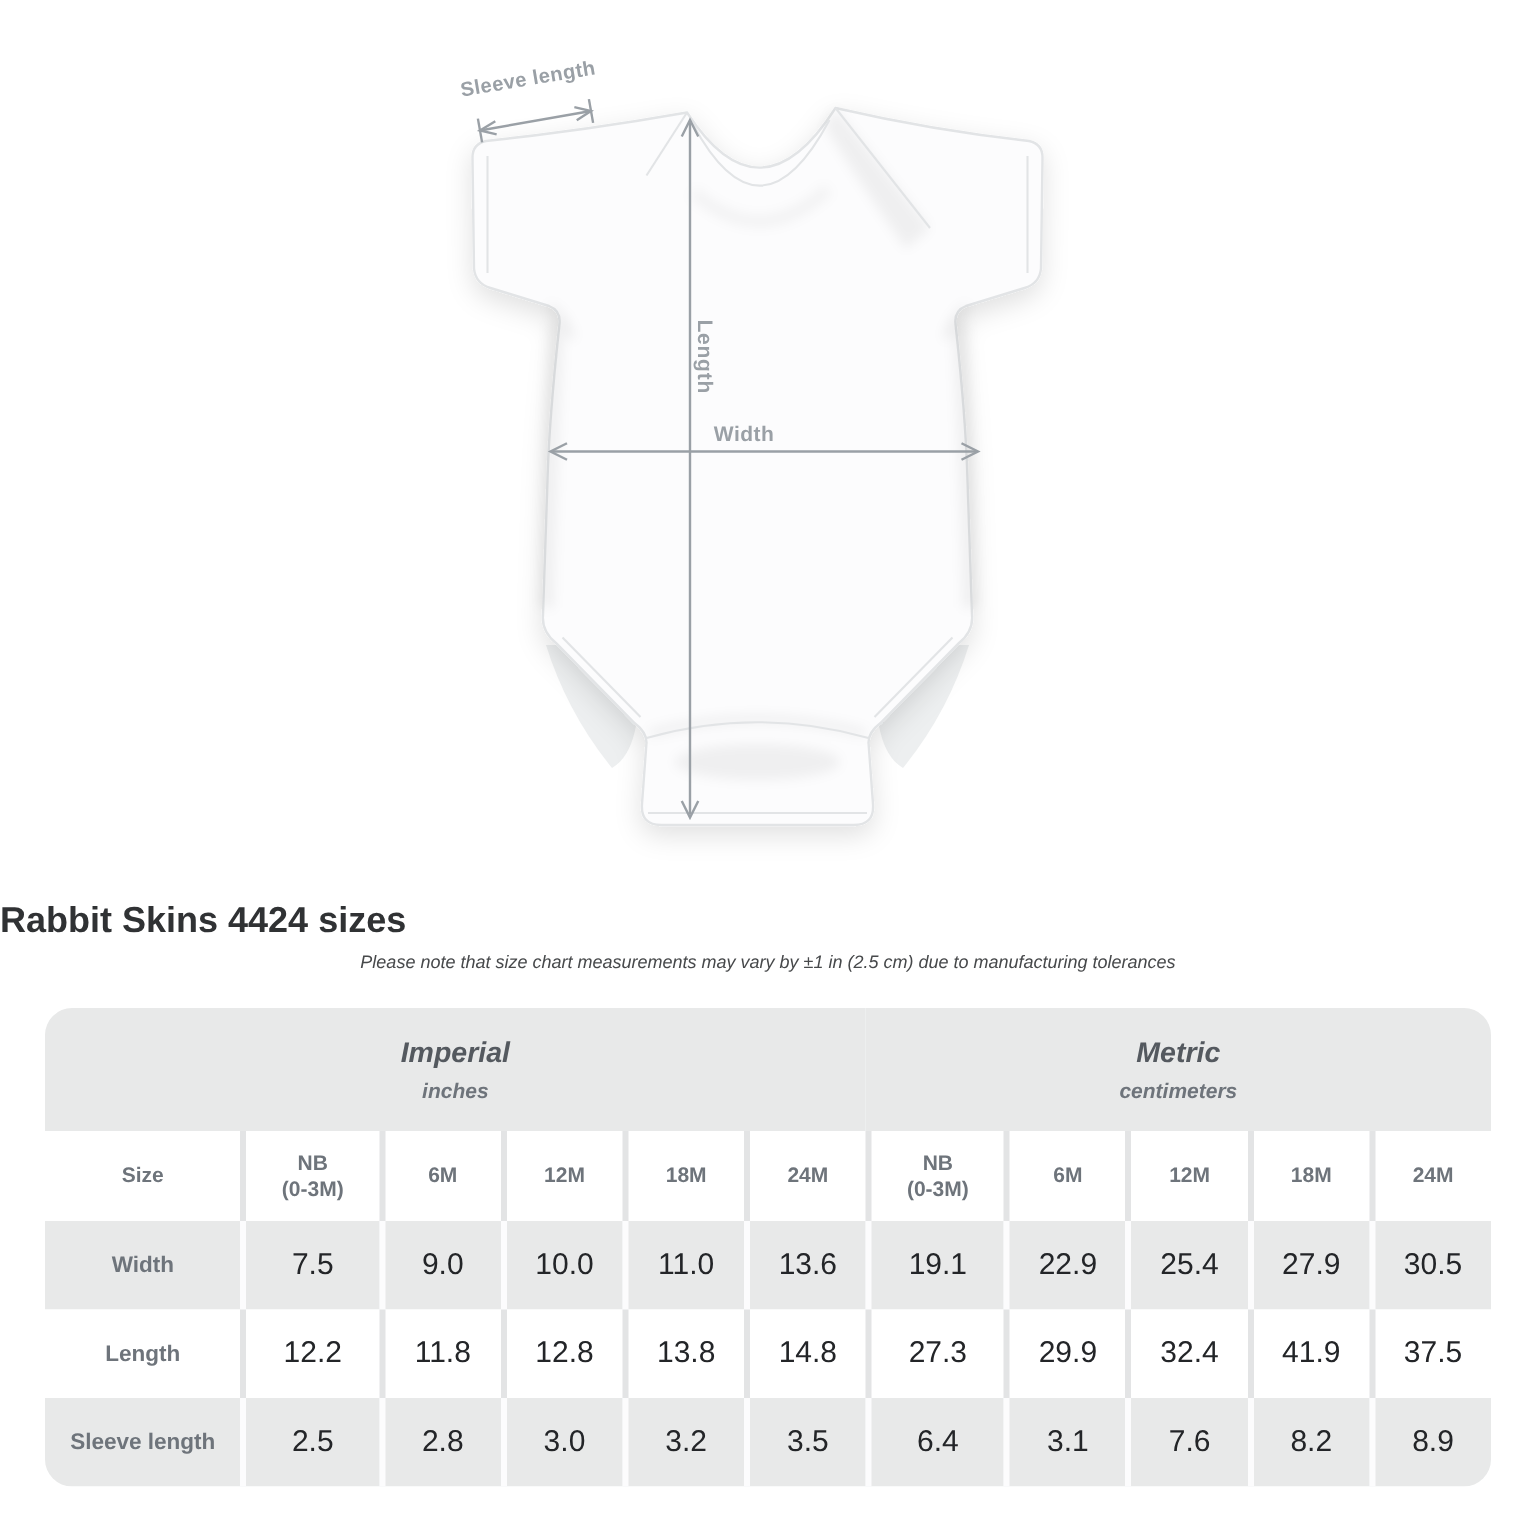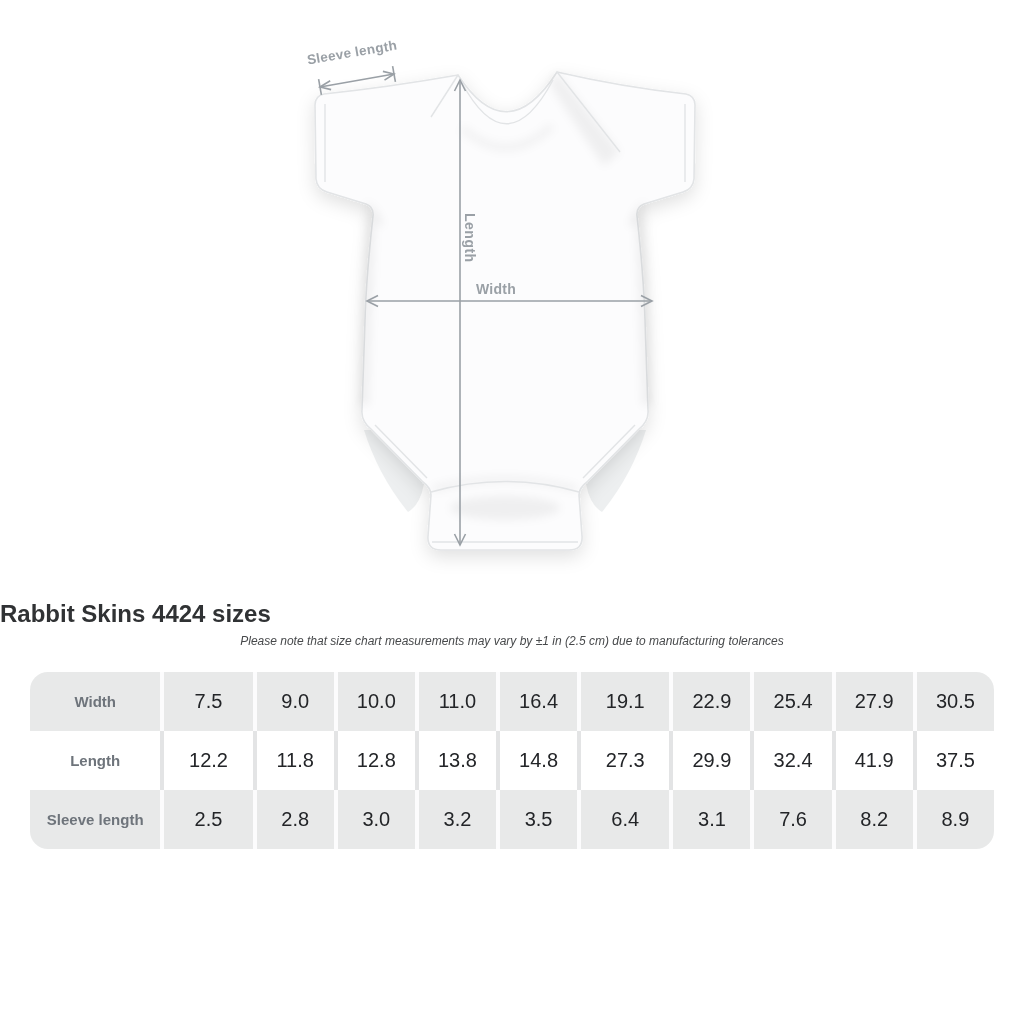--- a/index.html
+++ b/index.html
@@ -127,29 +127,54 @@
         <col style="width:8.4%">
         <col style="width:8.4%">
         <col style="width:8.4%">
         <col style="width:9.55%">
         <col style="width:8.4%">
         <col style="width:8.4%">
         <col style="width:8.4%">
         <col style="width:8.4%">
       </colgroup>
       <thead>
+        <tr class="group-row">
+          <th colspan="6">
+            <div class="g-label">Imperial</div>
+            <div class="g-unit">inches</div>
+          </th>
+          <th colspan="5">
+            <div class="g-label">Metric</div>
+            <div class="g-unit">centimeters</div>
+          </th>
+        </tr>
+        <tr class="head-row sep-gray">
+          <th>Size</th>
+          <th>NB
+(0-3M)</th>
+          <th>6M</th>
+          <th>12M</th>
+          <th>18M</th>
+          <th>24M</th>
+          <th>NB
+(0-3M)</th>
+          <th>6M</th>
+          <th>12M</th>
+          <th>18M</th>
+          <th>24M</th>
+        </tr>
       </thead>
       <tbody>
         <tr class="shaded sep-white">
           <th>Width</th>
           <td>7.5</td>
           <td>9.0</td>
           <td>10.0</td>
           <td>11.0</td>
-          <td>16.4</td>
+          <td>13.6</td>
           <td>19.1</td>
           <td>22.9</td>
           <td>25.4</td>
           <td>27.9</td>
           <td>30.5</td>
         </tr>
         <tr class="plain sep-gray">
           <th>Length</th>
           <td>12.2</td>
           <td>11.8</td>

